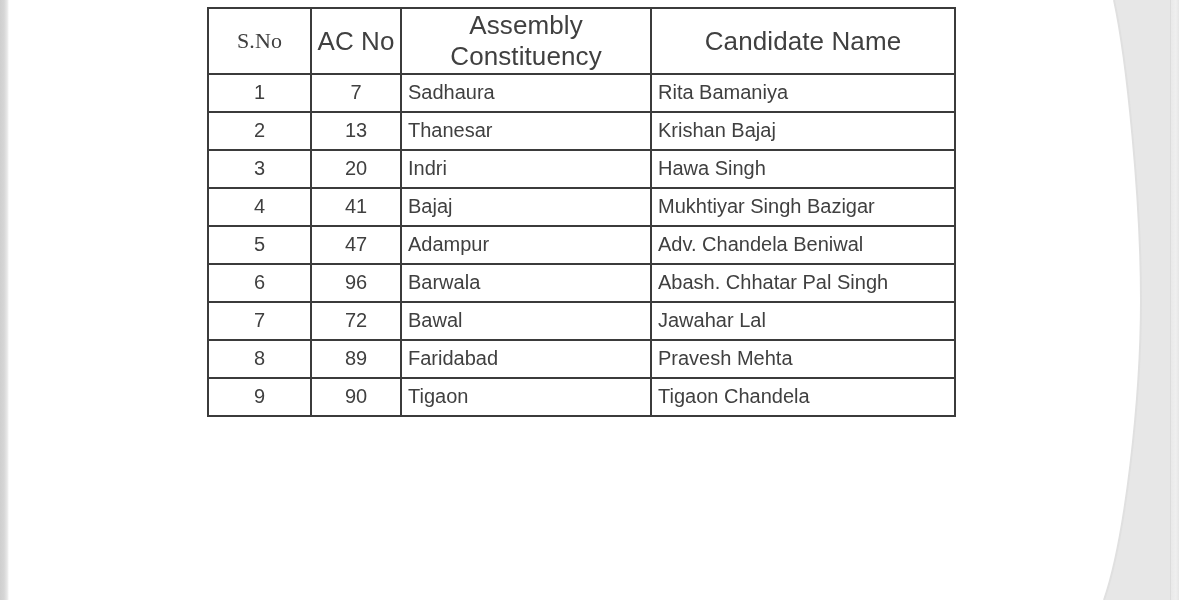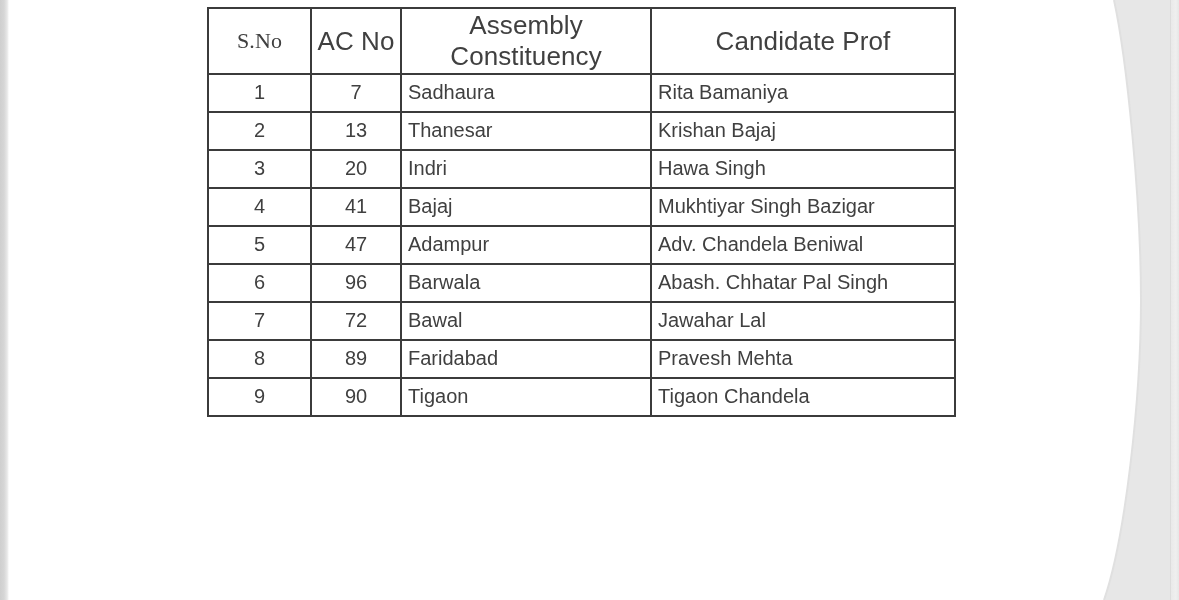--- a/index.html
+++ b/index.html
@@ -128,21 +128,21 @@
       <col class="c-sno">
         <col class="c-acno">
         <col class="c-ac">
         <col class="c-cand">
     </colgroup>
     <thead>
       <tr>
         <th class="h-sno">S.No</th>
         <th class="h-acno">AC No</th>
         <th class="h-ac">Assembly Constituency</th>
-        <th class="h-cand">Candidate Prof</th>
+        <th class="h-cand">Candidate Name</th>
       </tr>
     </thead>
     <tbody>
       <tr>
         <td class="num">1</td>
         <td class="num">7</td>
         <td class="txt">Sadhaura</td>
         <td class="txt">Rita Bamaniya</td>
       </tr>
       <tr>

